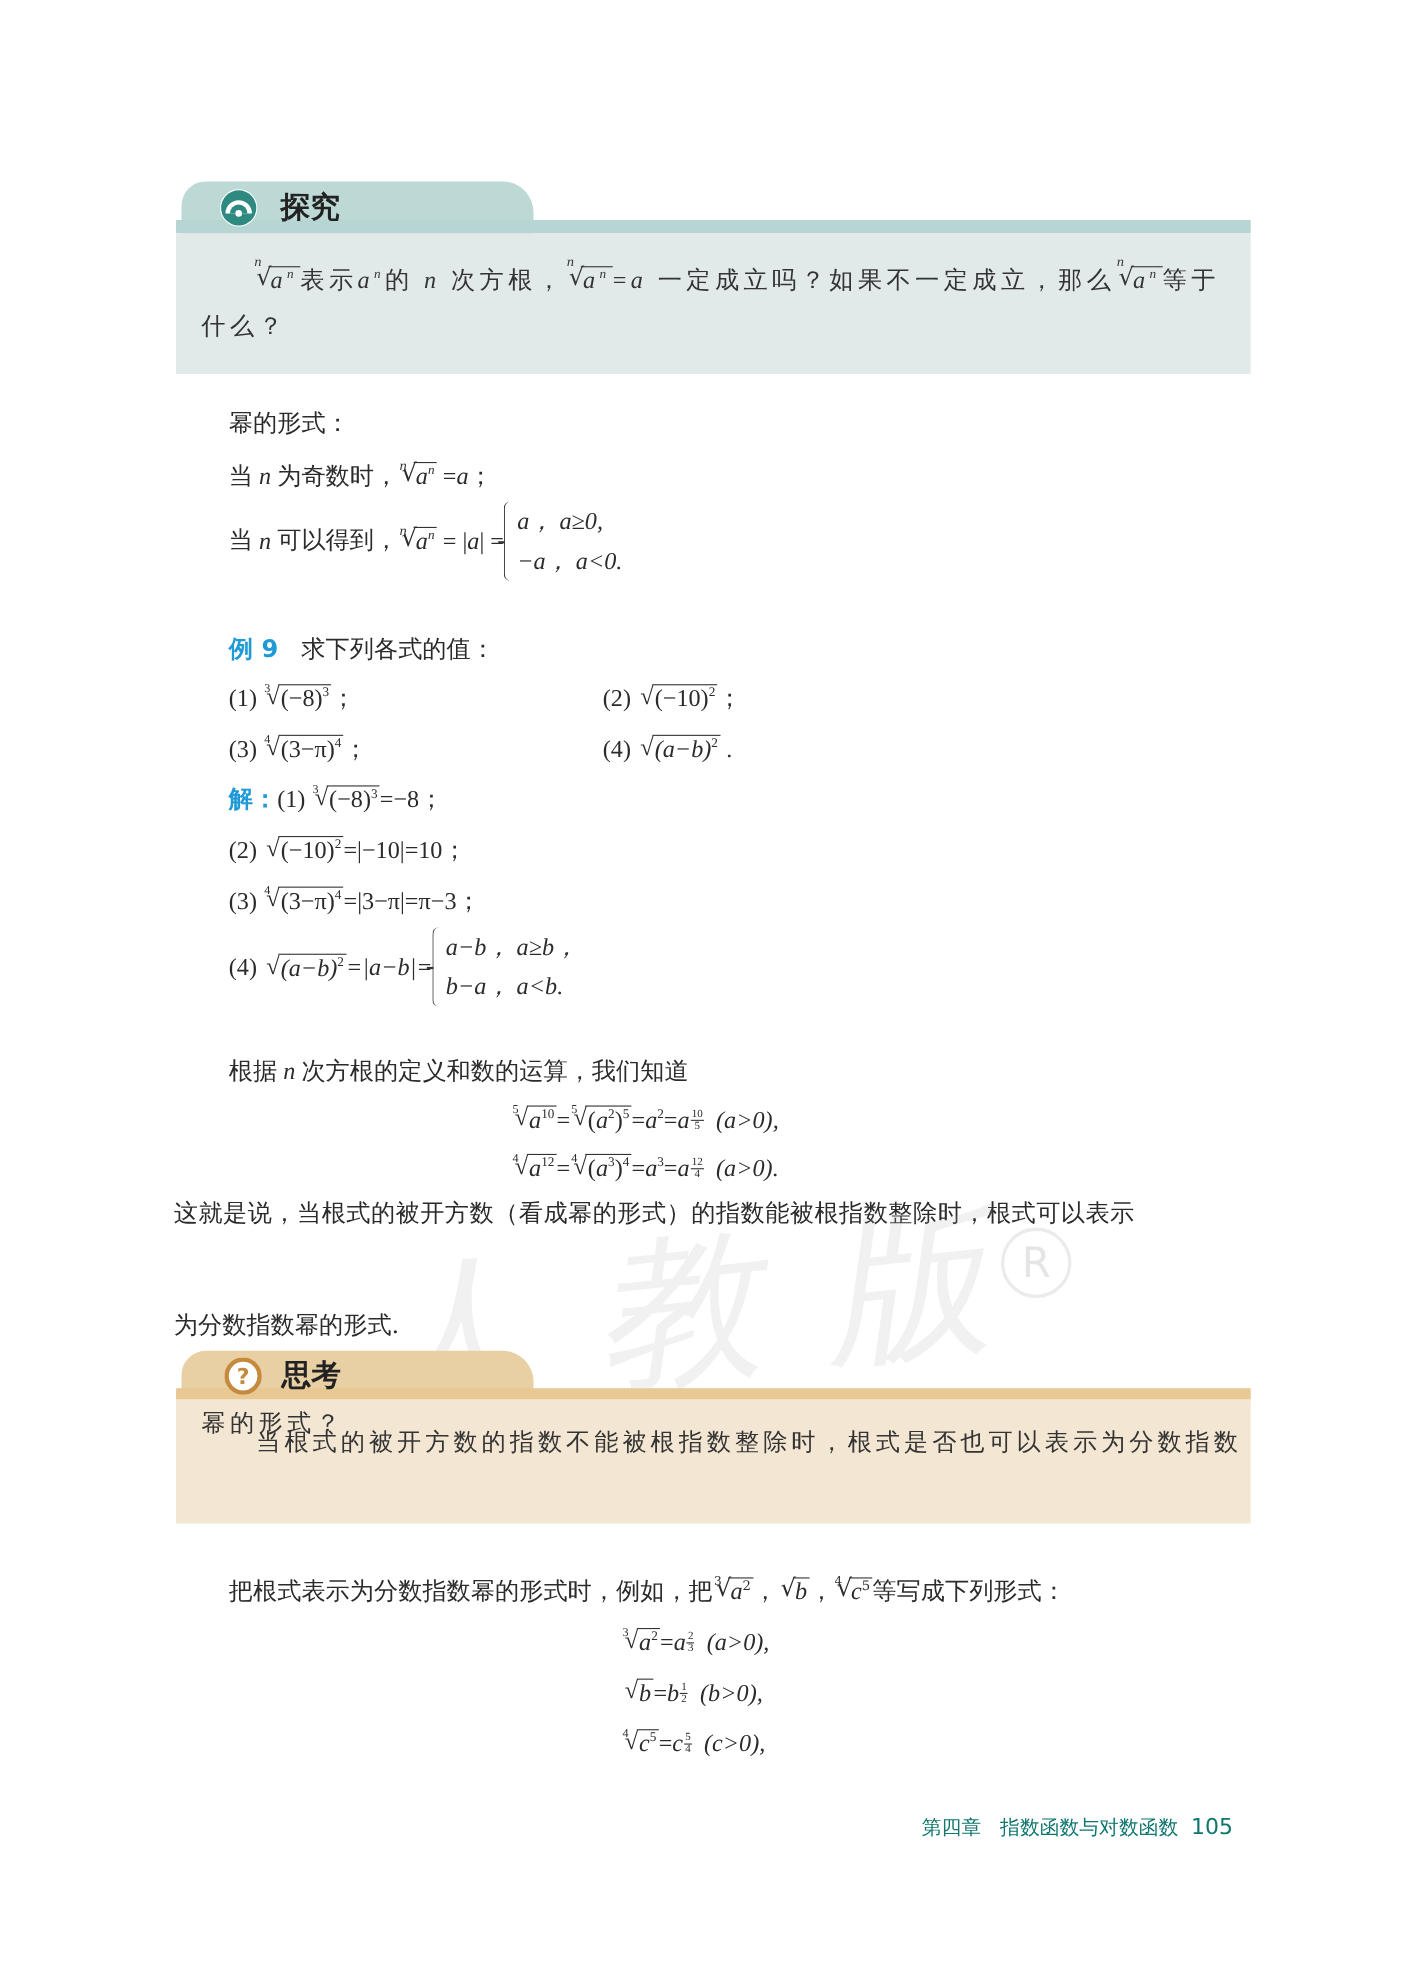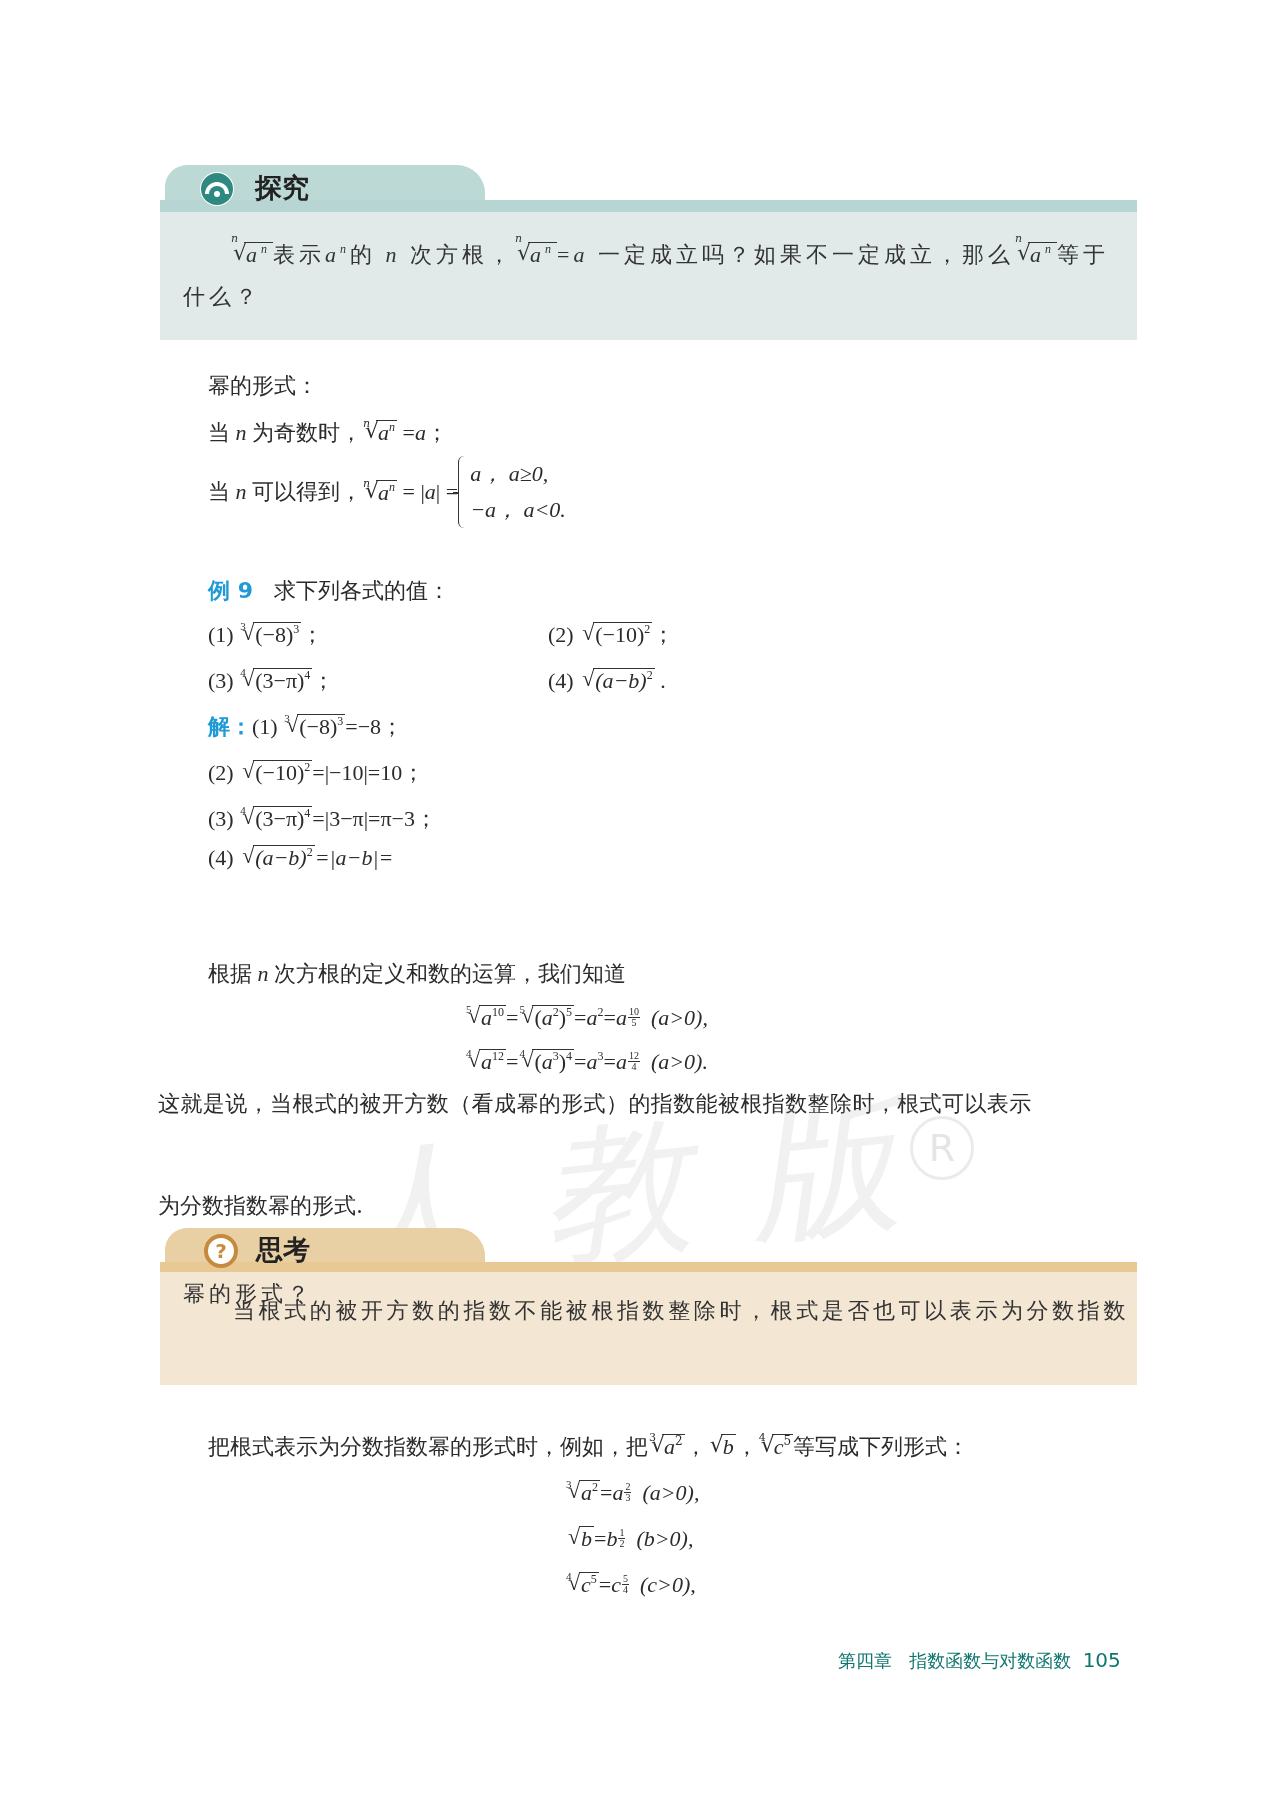--- a/index.html
+++ b/index.html
@@ -113,20 +113,25 @@
   <span class="blue">解：</span><span>(1)</span>&nbsp;<span class="rad"><span class="idx num">3</span><span class="sym">√</span><span class="body">(−8)<sup>3</sup></span></span><span>=−8；</span>
 </div>
 <div class="abs txt math" style="left:208px;top:758px;">
   <span>(2)</span>&nbsp;<span class="rad"><span class="sym">√</span><span class="body">(−10)<sup>2</sup></span></span><span>=|−10|=10；</span>
 </div>
 <div class="abs txt math" style="left:208px;top:804px;">
   <span>(3)</span>&nbsp;<span class="rad"><span class="idx num">4</span><span class="sym">√</span><span class="body">(3−π)<sup>4</sup></span></span><span>=|3−π|=π−3；</span>
 </div>
 <div class="abs txt math" style="left:208px;top:843px;display:flex;align-items:center;">
   <span>(4)</span>&nbsp;<span class="rad"><span class="sym">√</span><span class="body"><span class="var">(a−b)</span><sup>2</sup></span></span><span class="var">=|a−b|=</span>
+  <span class="cases">
+      <span class="brace"></span>
+      <span class="row var">a−b， a≥b，</span>
+      <span class="row var">b−a， a&lt;b.</span>
+    </span>
 </div>
 
 <div class="abs txt" style="left:208px;top:960px;">
   <span>根据</span><span class="var"> n </span><span>次方根的定义和数的运算，我们知道</span>
 </div>
 <div class="abs txt math" style="left:465px;top:1003px;">
   <span class="rad"><span class="idx num">5</span><span class="sym">√</span><span class="body"><span class="var">a</span><sup>10</sup></span></span>=<span class="rad"><span class="idx num">5</span><span class="sym">√</span><span class="body">(<span class="var">a</span><sup>2</sup>)<sup>5</sup></span></span>=<span class="var">a</span><sup>2</sup>=<span class="var">a</span><span class="frac">
       <span class="n">10</span>
       <span class="d">5</span>
     </span>&nbsp;&nbsp;<span class="var">(a&gt;0),</span>

